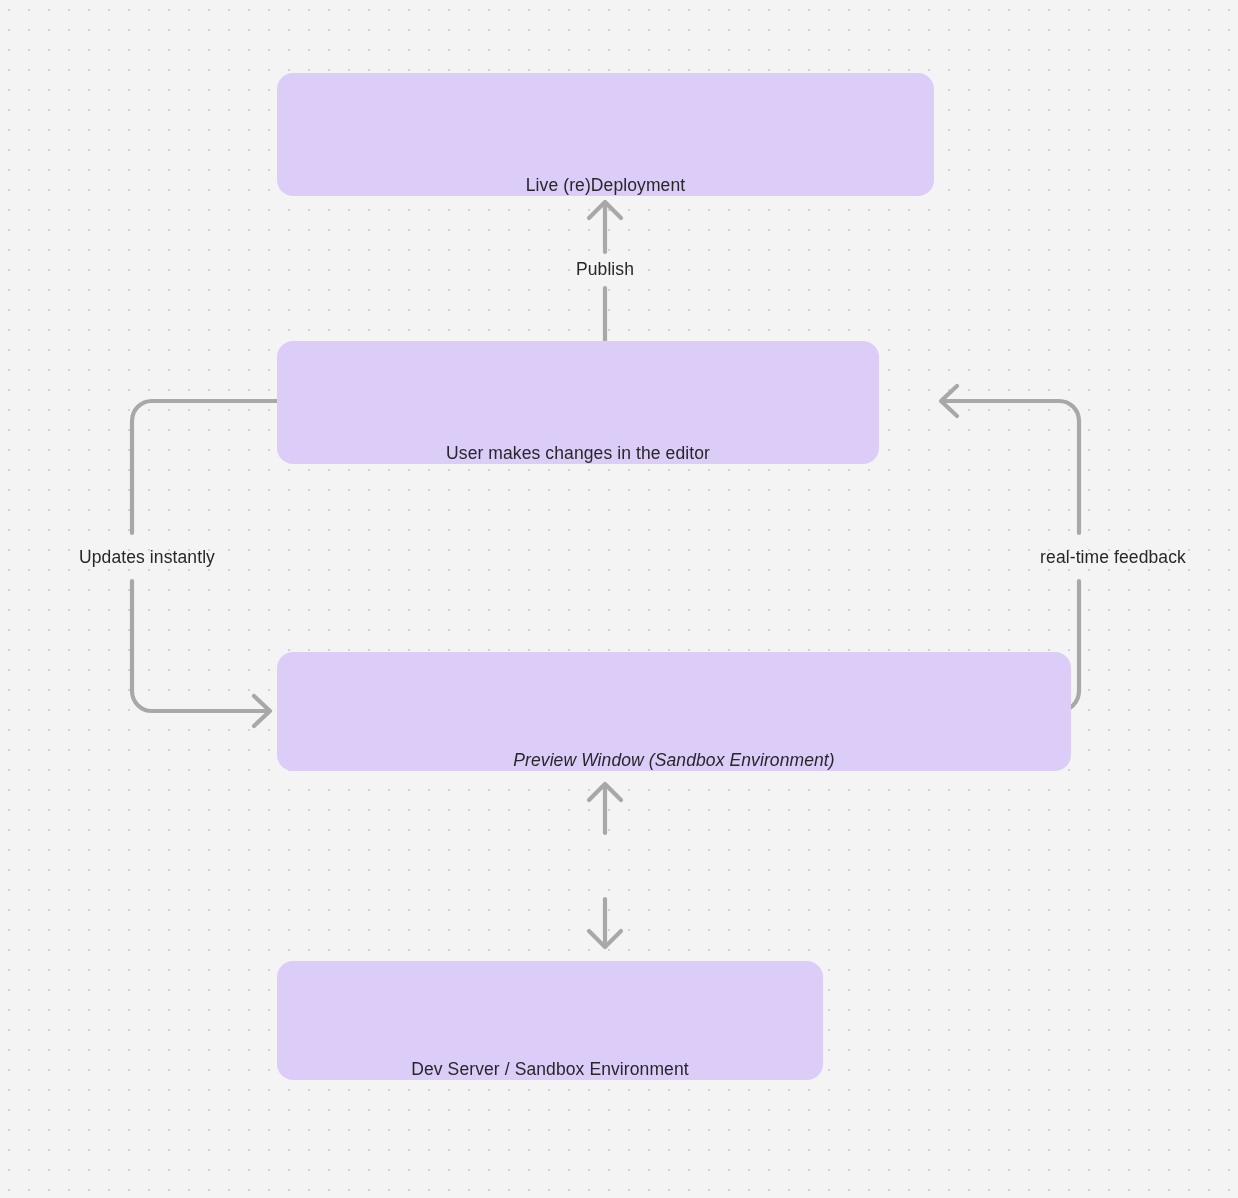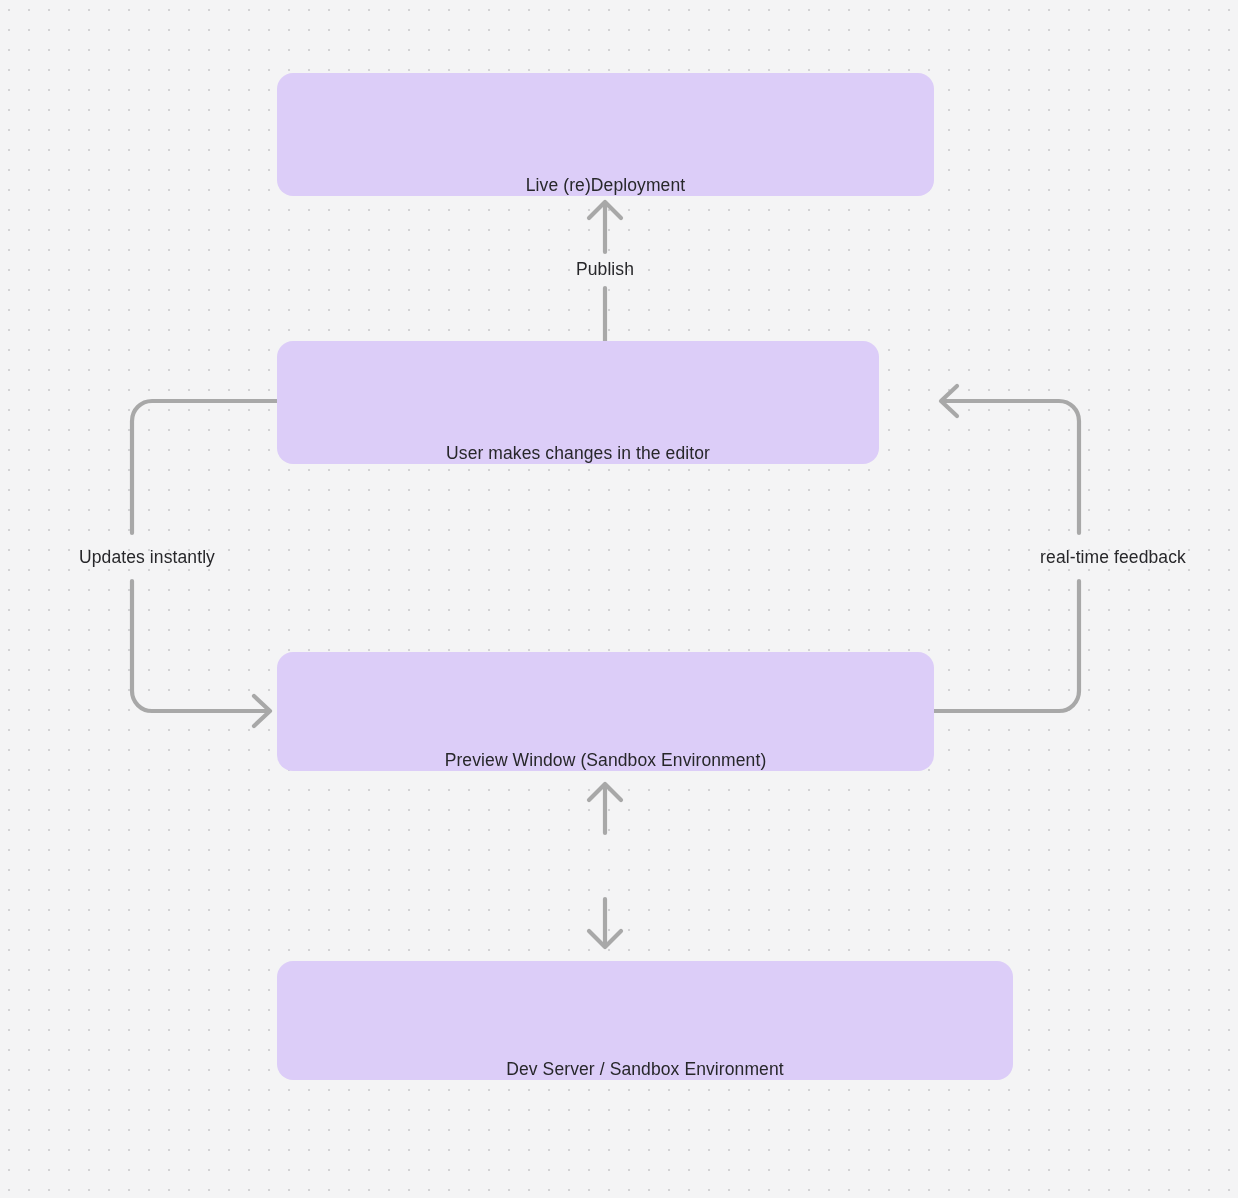--- a/index.html
+++ b/index.html
@@ -60,22 +60,22 @@
     color: #27272a;
     letter-spacing: 0.1px;
     white-space: nowrap;
     text-align: center;
     transform: translate(-50%, -50%);
   }
 
   
   #node-live-deployment   { left: 277px; top: 73px;  width: 657px; height: 123px; }
   #node-user-changes      { left: 277px; top: 341px; width: 602px; height: 123px; }
-  #node-preview-window    { left: 277px; top: 652px; width: 657px; height: 119px; }
-  #node-dev-server        { left: 277px; top: 961px; width: 736px; height: 119px; }
+  #node-preview-window    { left: 277px; top: 652px; width: 794px; height: 119px; font-style: italic; }
+  #node-dev-server        { left: 277px; top: 961px; width: 546px; height: 119px; }
 
   
   #label-publish       { left: 605px; top: 269px; }
   #label-updates       { left: 147px; top: 557px; }
   #label-feedback      { left: 1079px; top: 557px; margin-left: 34px; }
   #label-spun-up       { left: 605px; top: 866px; }
 </style>
 </head>
 <body>
 

